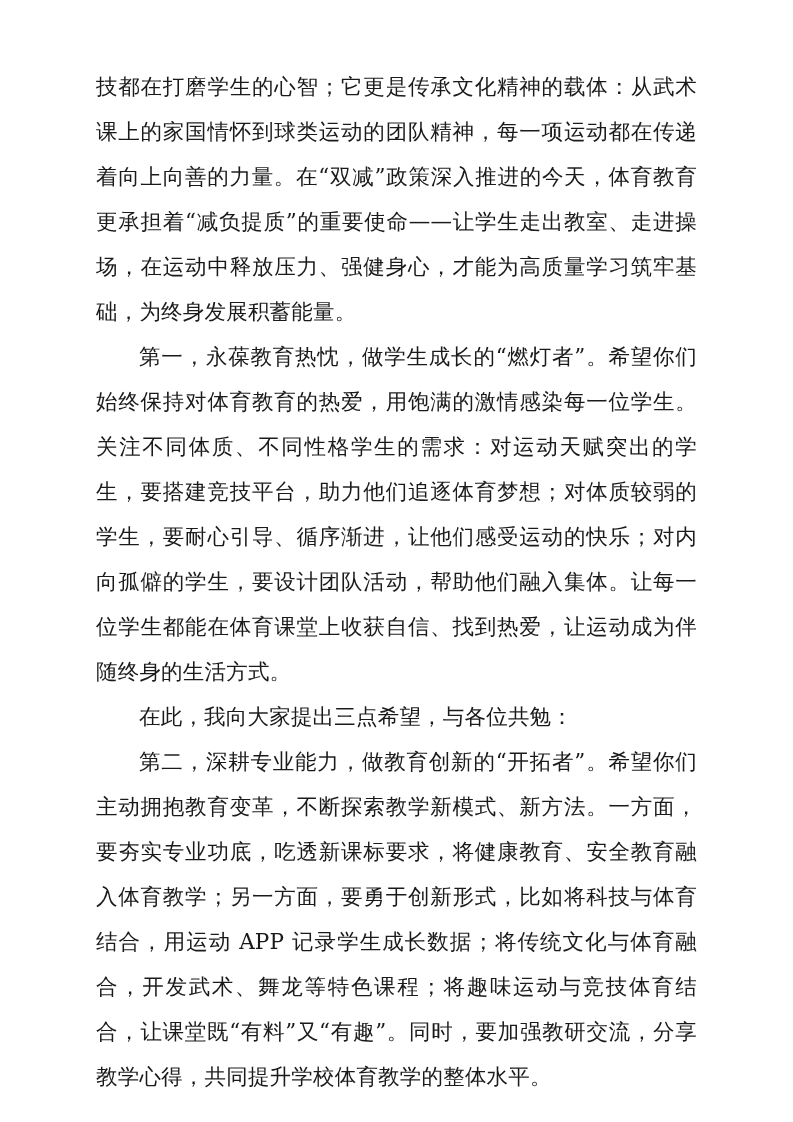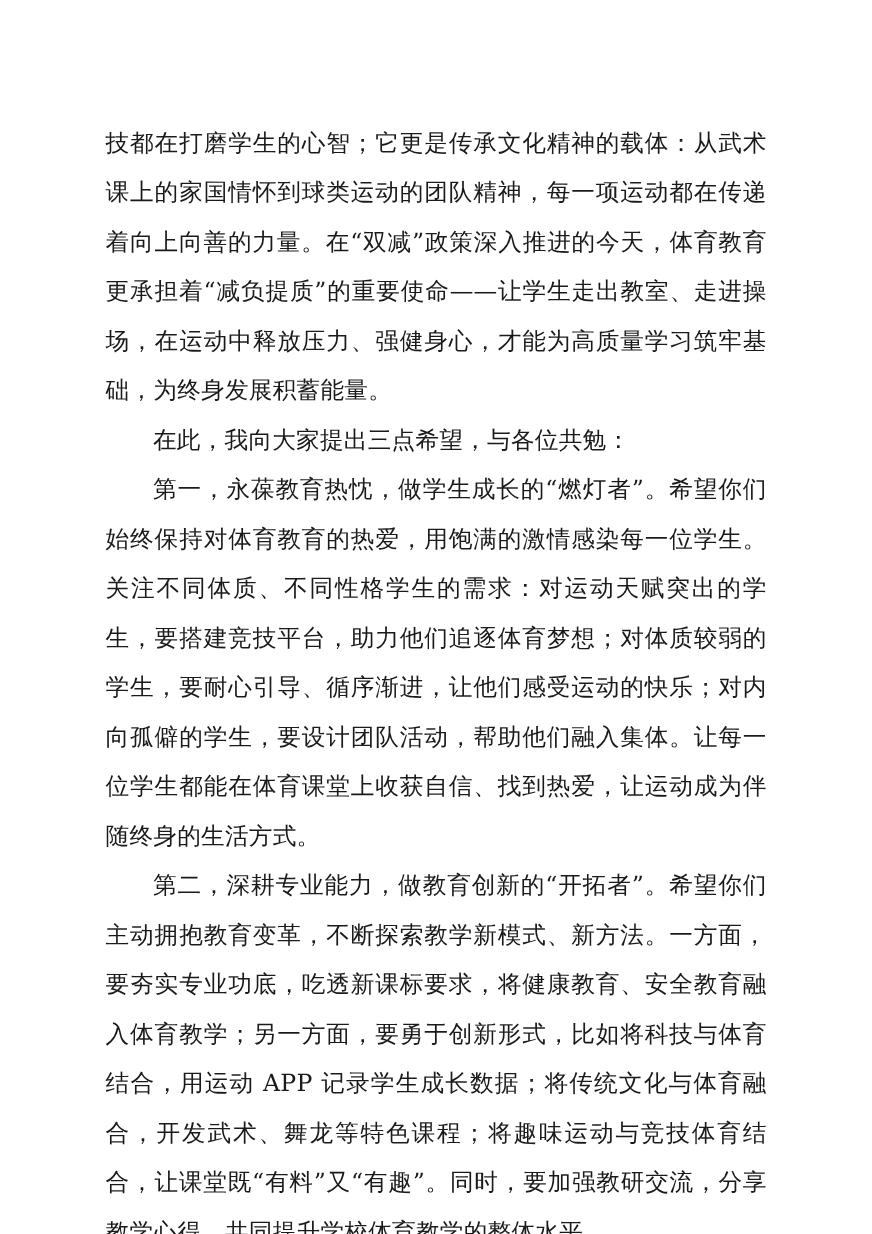--- a/index.html
+++ b/index.html
@@ -11,21 +11,21 @@
     width: 793px;
     height: 1122px;
     font-family: "DejaVu Sans", sans-serif;
   }
   .page {
     position: relative;
     width: 793px;
     height: 1122px;
     background: #ffffff;
     box-sizing: border-box;
-    padding: 108px 96px 90px 96px;
+    padding: 64px 96px 90px 96px;
   }
   .doc-body {
     font-family: "DejaVu Serif", serif;
     font-size: 21.5px;
     line-height: 45px;
     color: #1a1a1a;
     text-align: justify;
     text-justify: inter-ideograph;
     letter-spacing: 0.2px;
   }
@@ -36,17 +36,17 @@
   .doc-body p.no-indent {
     text-indent: 0;
   }
 </style>
 </head>
 <body>
 
 <div class="page">
   <div class="doc-body">
     <p class="no-indent">技都在打磨学生的心智；它更是传承文化精神的载体：从武术课上的家国情怀到球类运动的团队精神，每一项运动都在传递着向上向善的力量。在“双减”政策深入推进的今天，体育教育更承担着“减负提质”的重要使命——让学生走出教室、走进操场，在运动中释放压力、强健身心，才能为高质量学习筑牢基础，为终身发展积蓄能量。</p>
+    <p>第一，永葆教育热忱，做学生成长的“燃灯者”。希望你们始终保持对体育教育的热爱，用饱满的激情感染每一位学生。关注不同体质、不同性格学生的需求：对运动天赋突出的学生，要搭建竞技平台，助力他们追逐体育梦想；对体质较弱的学生，要耐心引导、循序渐进，让他们感受运动的快乐；对内向孤僻的学生，要设计团队活动，帮助他们融入集体。让每一位学生都能在体育课堂上收获自信、找到热爱，让运动成为伴随终身的生活方式。</p>
     <p>在此，我向大家提出三点希望，与各位共勉：</p>
-    <p>第一，永葆教育热忱，做学生成长的“燃灯者”。希望你们始终保持对体育教育的热爱，用饱满的激情感染每一位学生。关注不同体质、不同性格学生的需求：对运动天赋突出的学生，要搭建竞技平台，助力他们追逐体育梦想；对体质较弱的学生，要耐心引导、循序渐进，让他们感受运动的快乐；对内向孤僻的学生，要设计团队活动，帮助他们融入集体。让每一位学生都能在体育课堂上收获自信、找到热爱，让运动成为伴随终身的生活方式。</p>
     <p>第二，深耕专业能力，做教育创新的“开拓者”。希望你们主动拥抱教育变革，不断探索教学新模式、新方法。一方面，要夯实专业功底，吃透新课标要求，将健康教育、安全教育融入体育教学；另一方面，要勇于创新形式，比如将科技与体育结合，用运动 APP 记录学生成长数据；将传统文化与体育融合，开发武术、舞龙等特色课程；将趣味运动与竞技体育结合，让课堂既“有料”又“有趣”。同时，要加强教研交流，分享教学心得，共同提升学校体育教学的整体水平。</p>
   </div>
 </div>
 
 </body></html>

